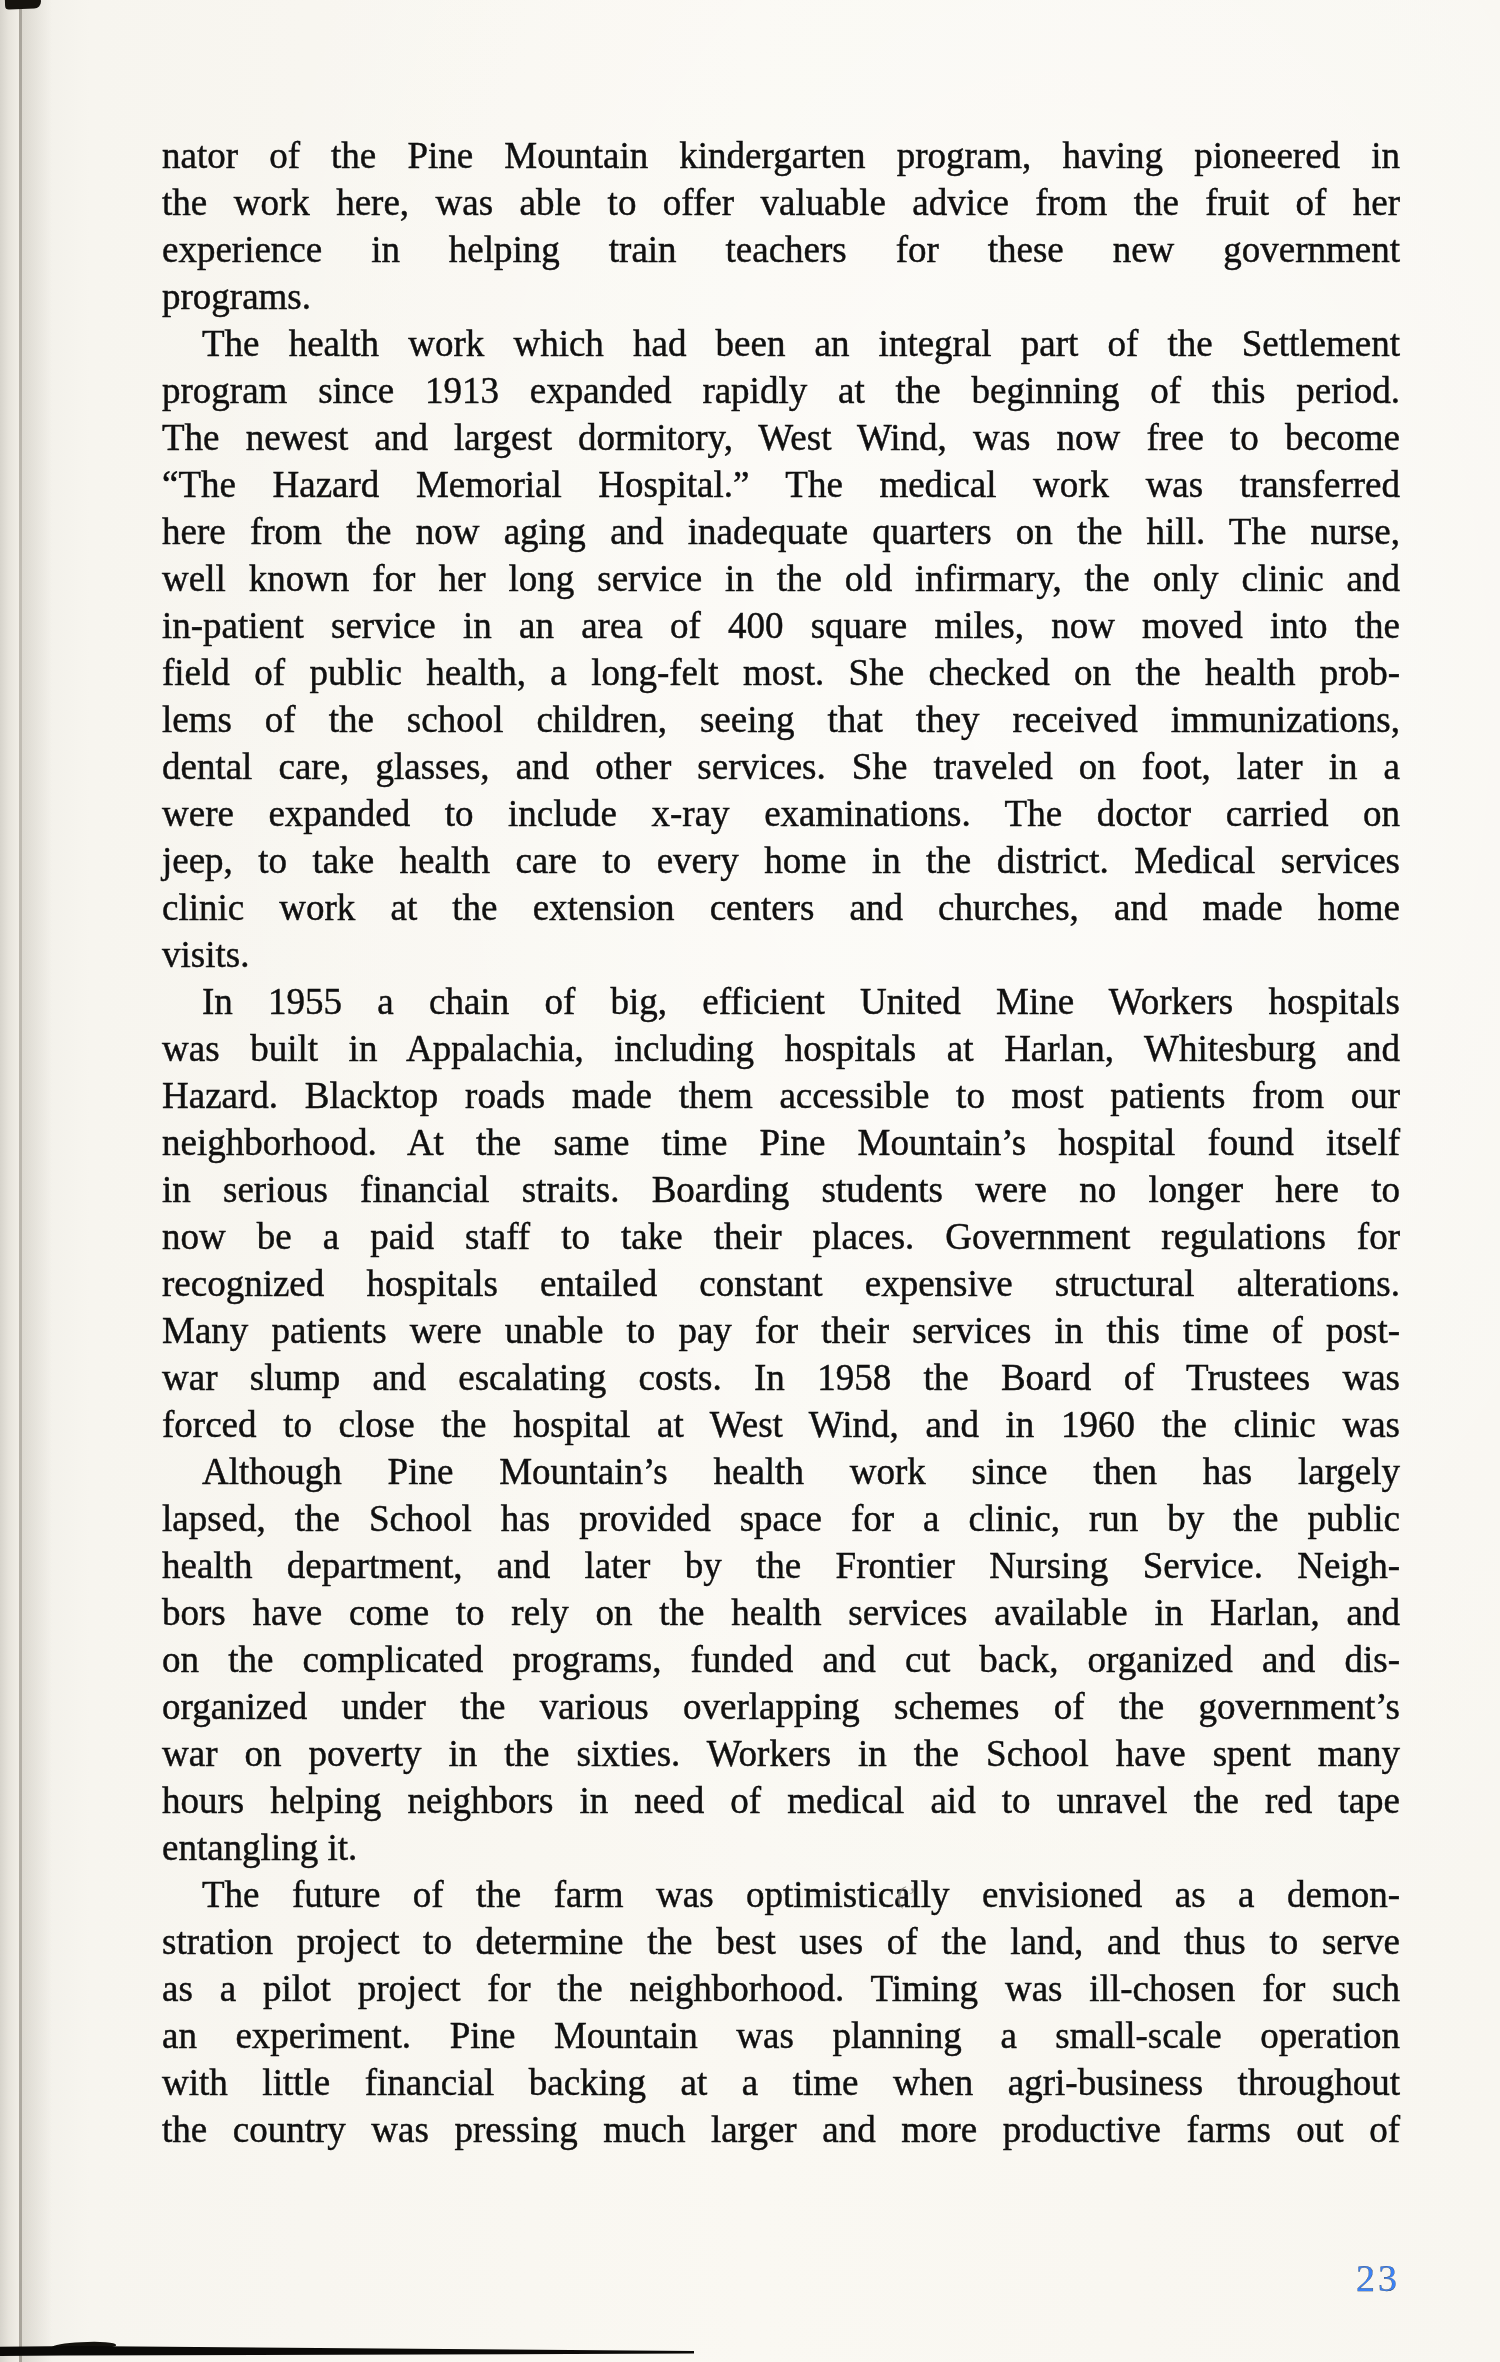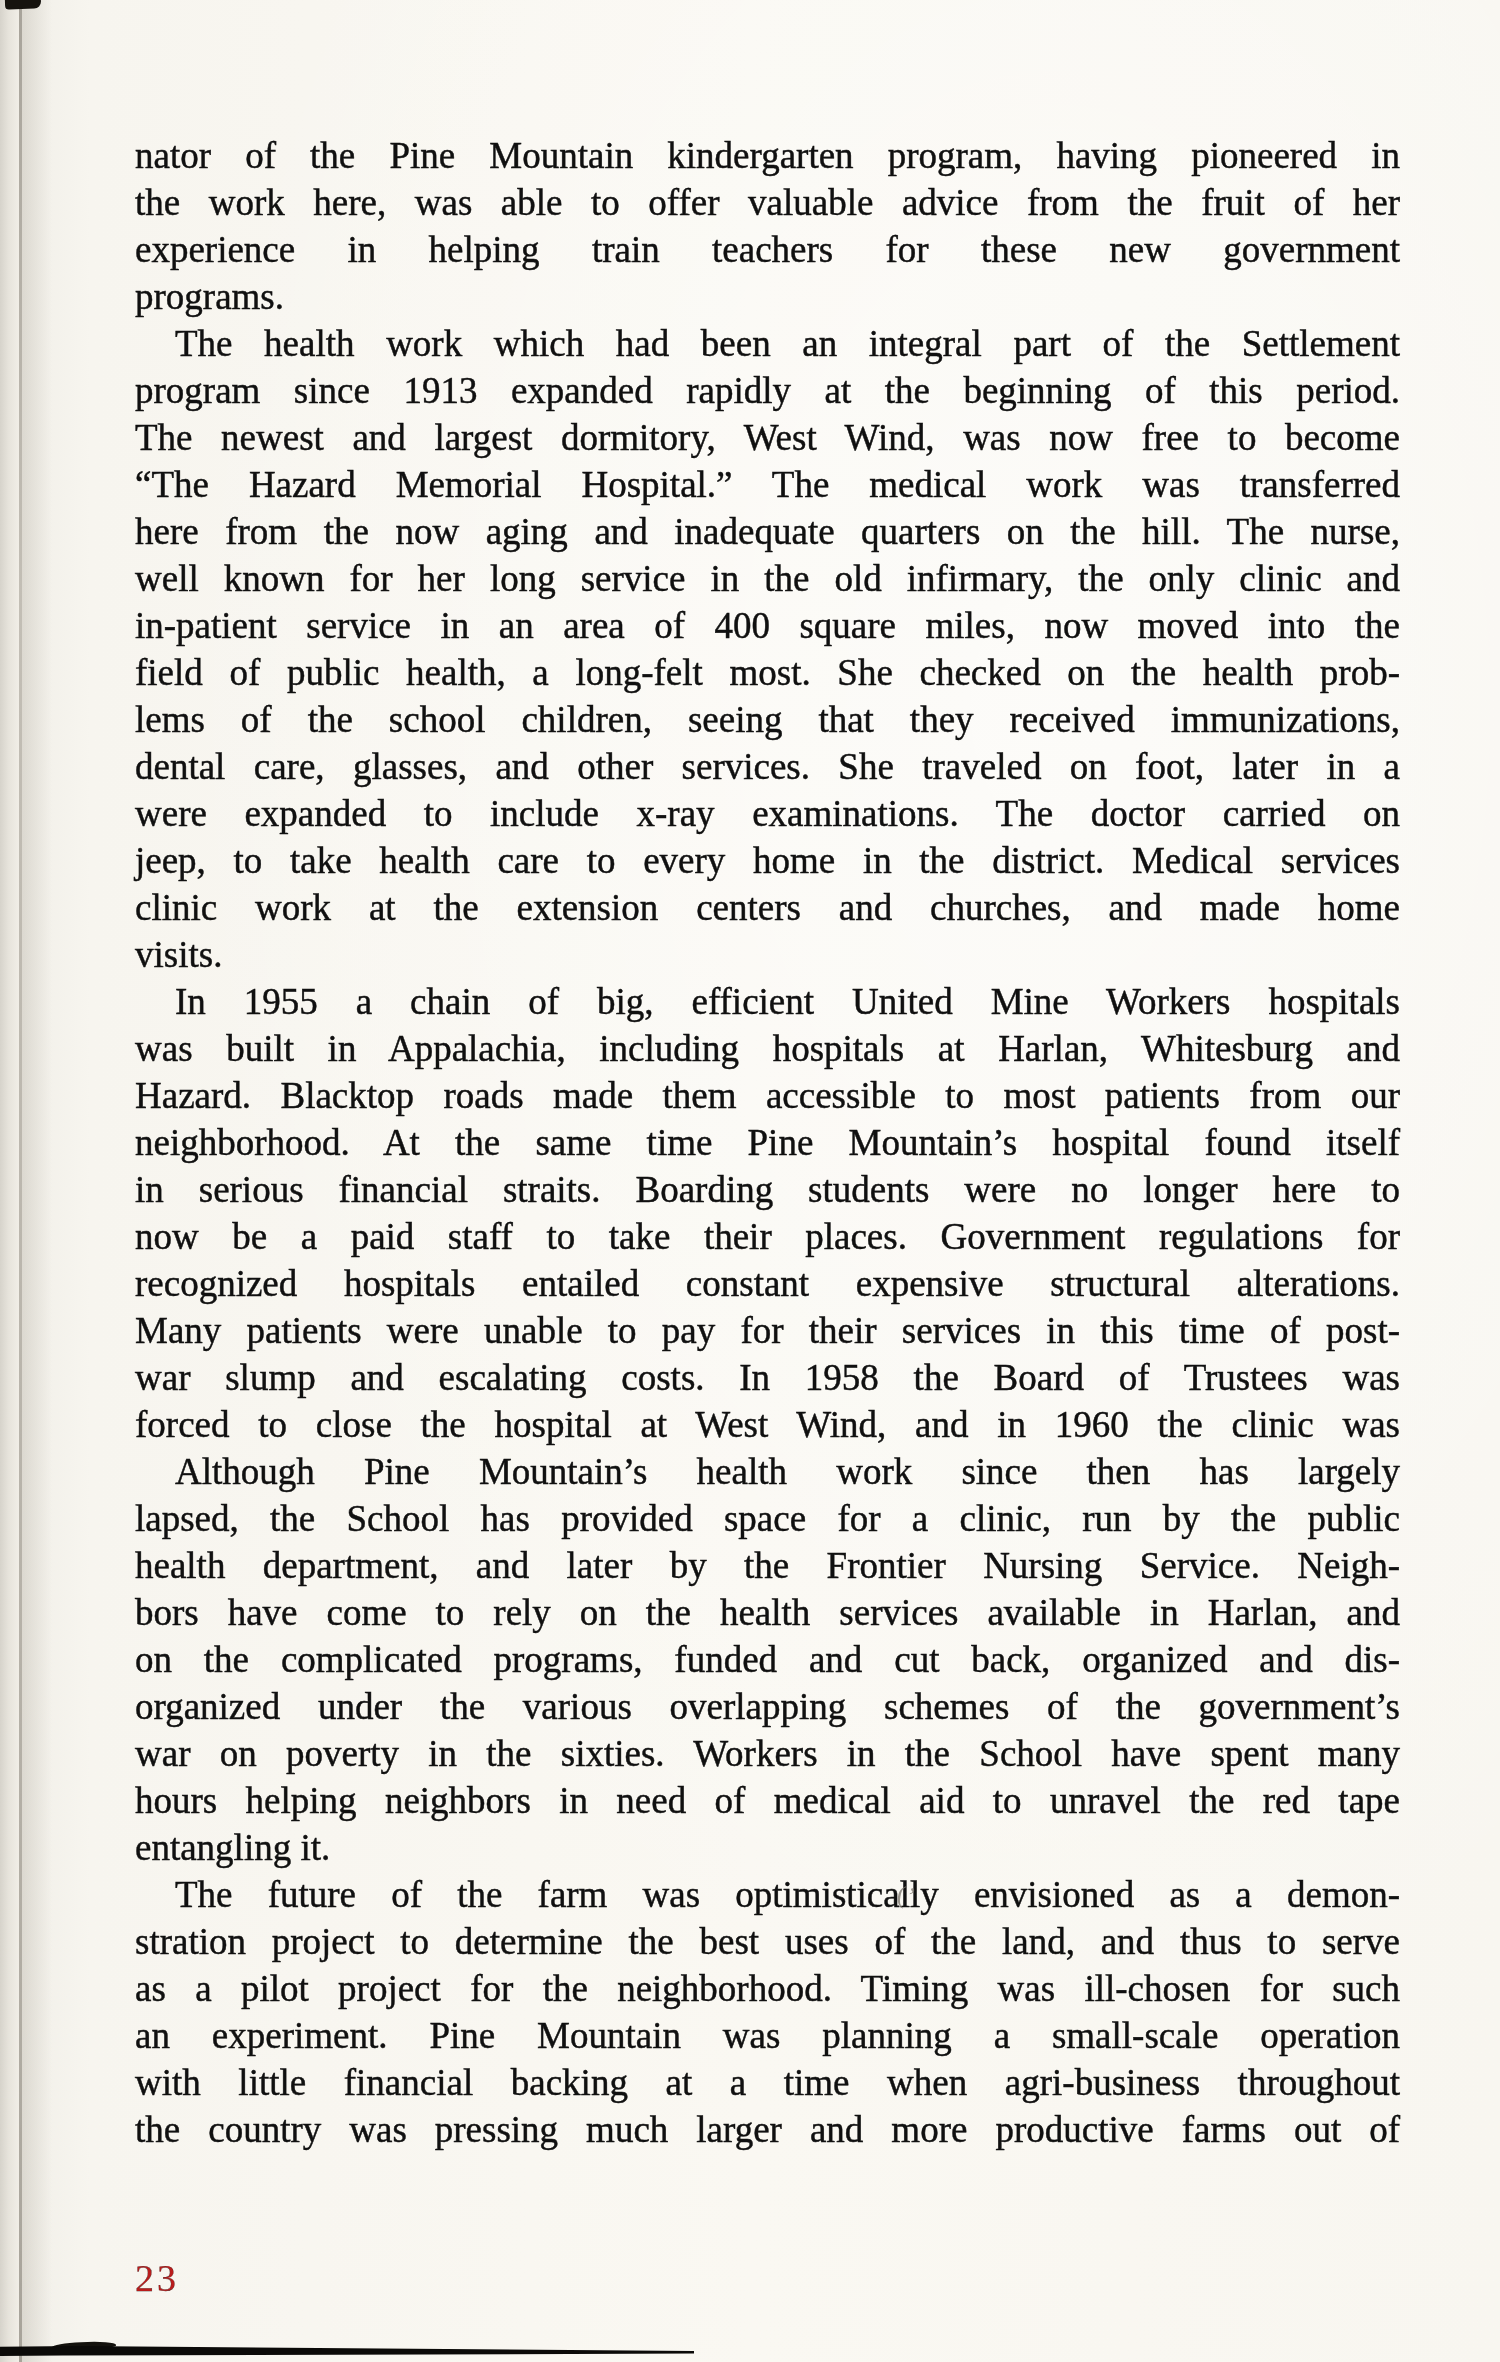--- a/index.html
+++ b/index.html
@@ -52,28 +52,28 @@
   }
 
   
   .text-block {
     position: absolute; left: 135px; top: 132px; width: 1265px;
     color: #101010;
     font-size: 37px;
     line-height: 47px;
     -webkit-text-stroke: 0.45px #101010;
   }
-  .line { text-align: justify; text-align-last: justify; }
+  .line { text-align: justify; text-align-last: justify; margin-left: 27px; }
   .line.no-just { text-align: right; text-align-last: left; }
   .line.indent { padding-left: 40px; }
 
   .page-number {
     position: absolute; left: 135px; top: 2256px; width: 1265px;
-    text-align: left;
-    font-size: 38px; color: #b91c1c;
+    text-align: right;
+    font-size: 38px; color: #3b82f6;
     -webkit-text-stroke: 0.25px #2c2c2c;
     letter-spacing: 3px;
   }
 </style>
 </head>
 <body>
 
 <div class="page">
   <div class="left-edge"></div>
   <div class="crease"></div>

